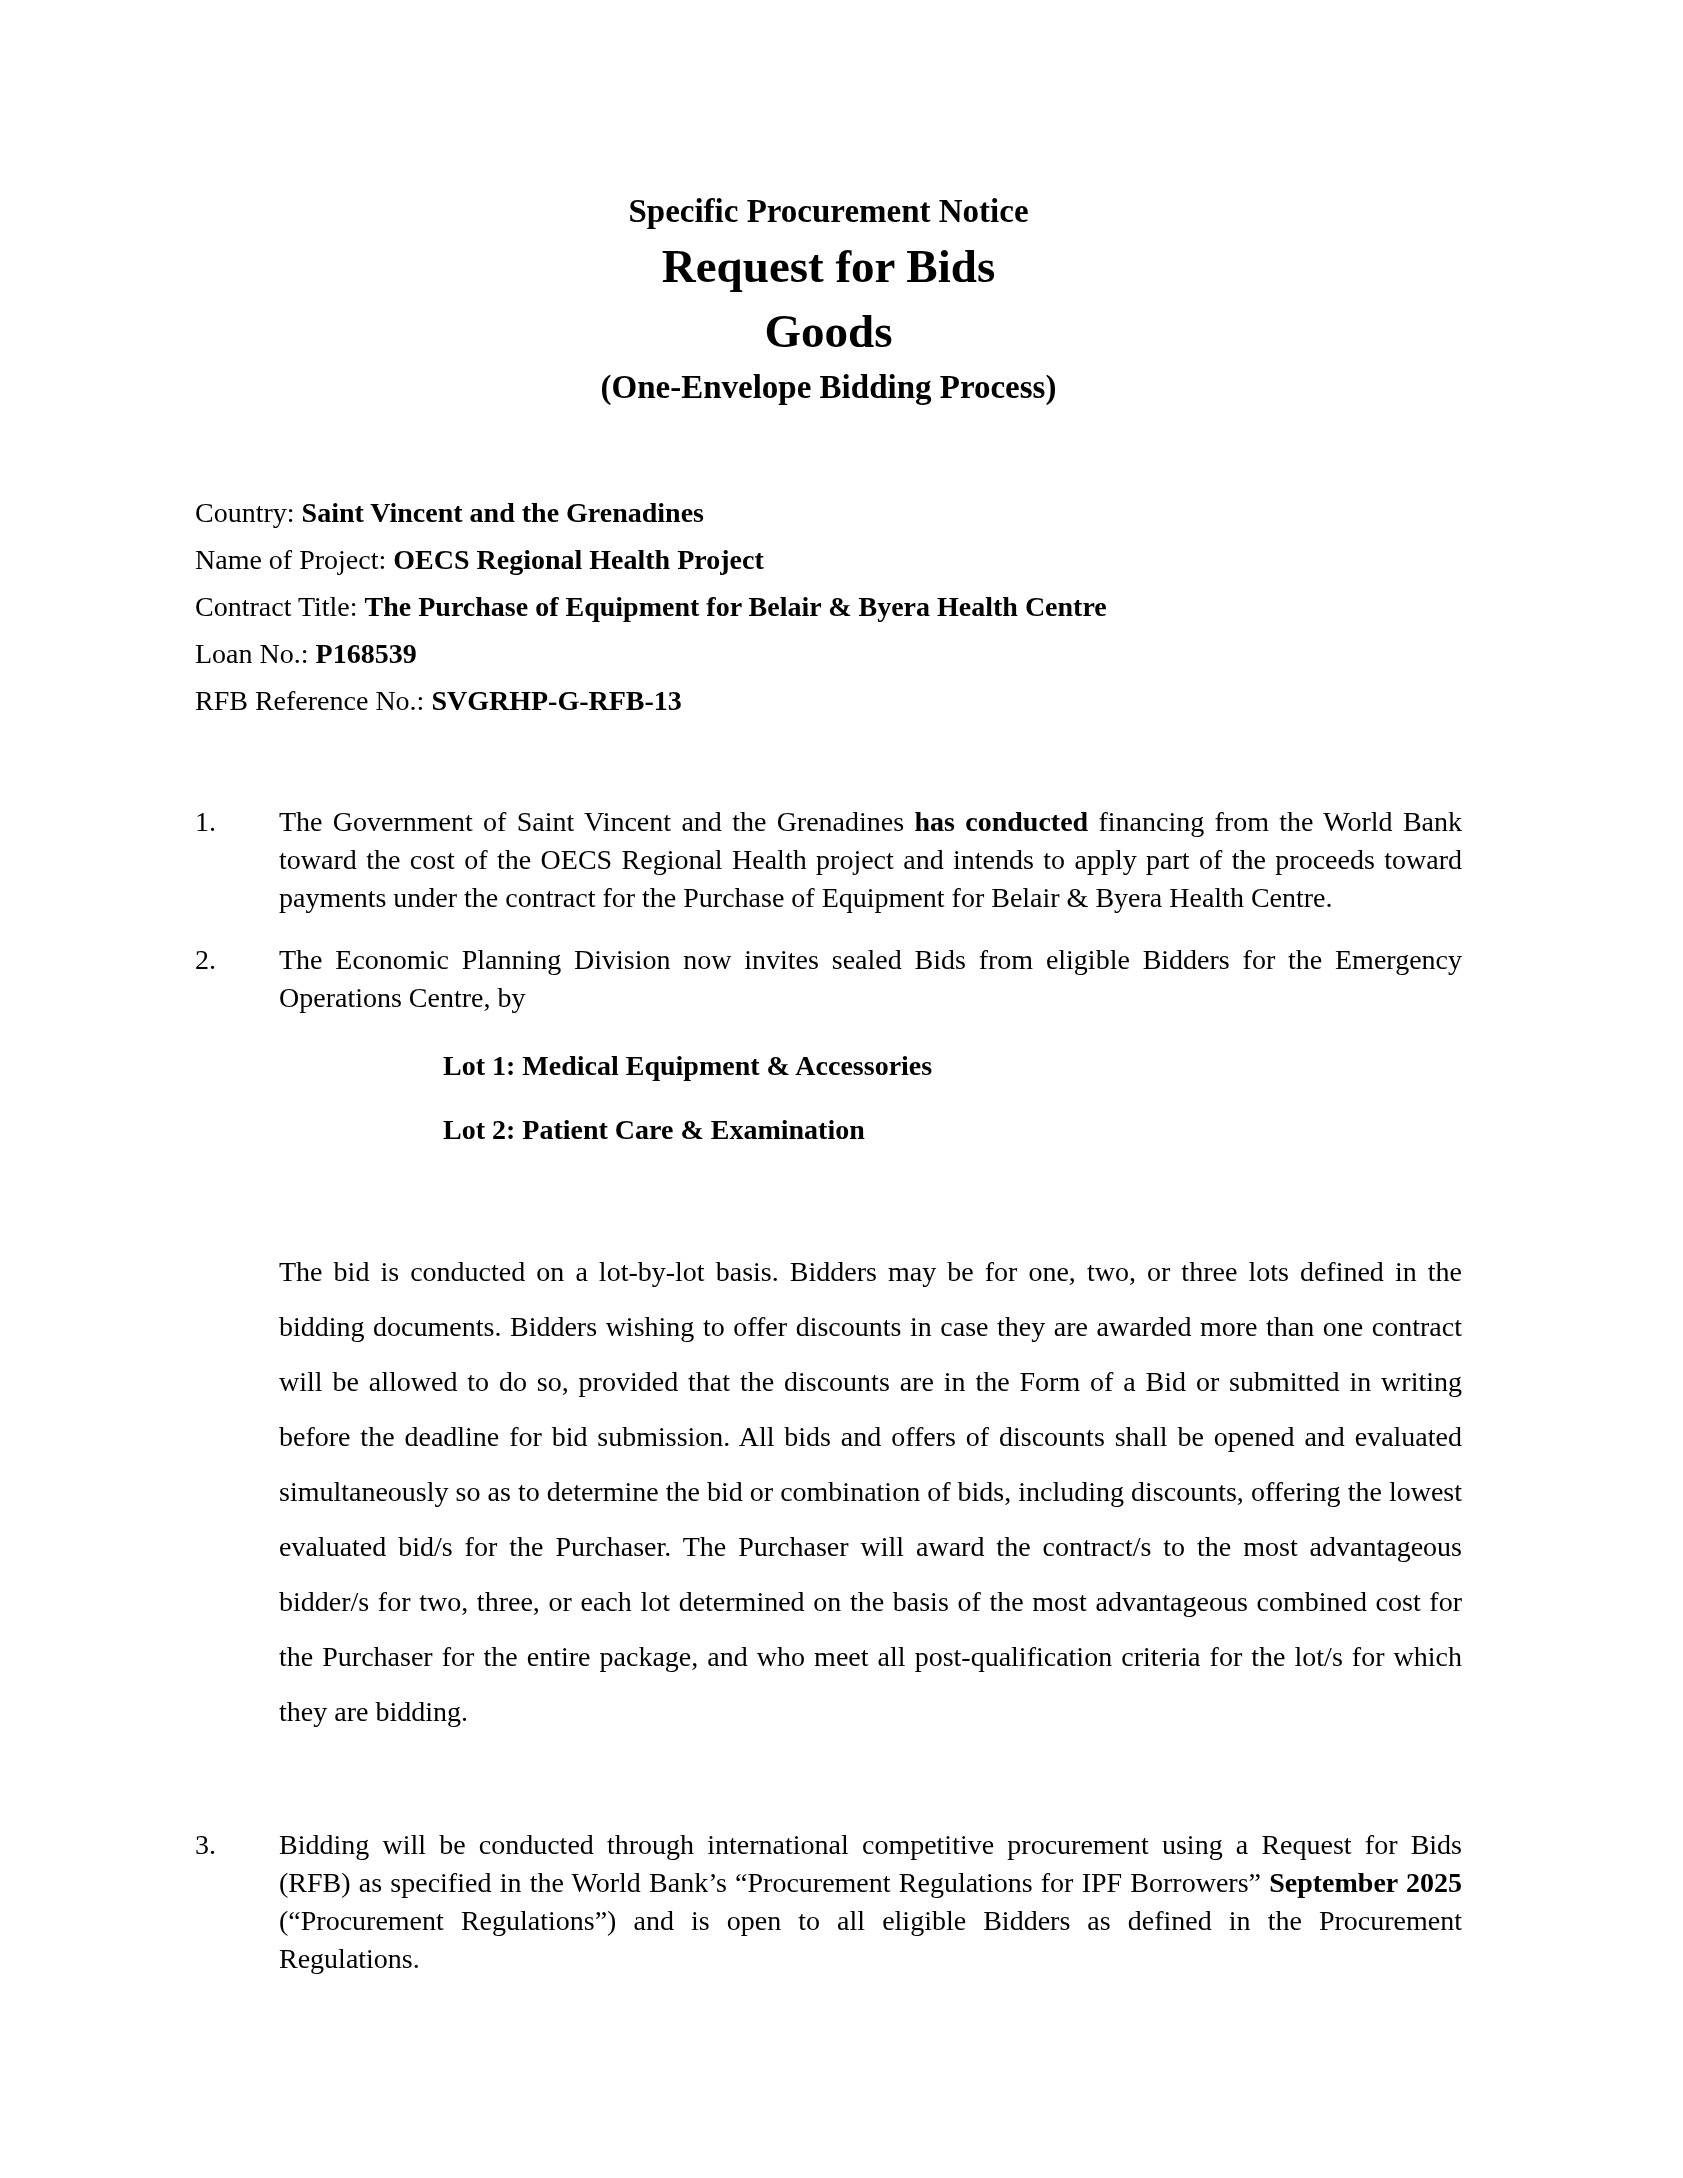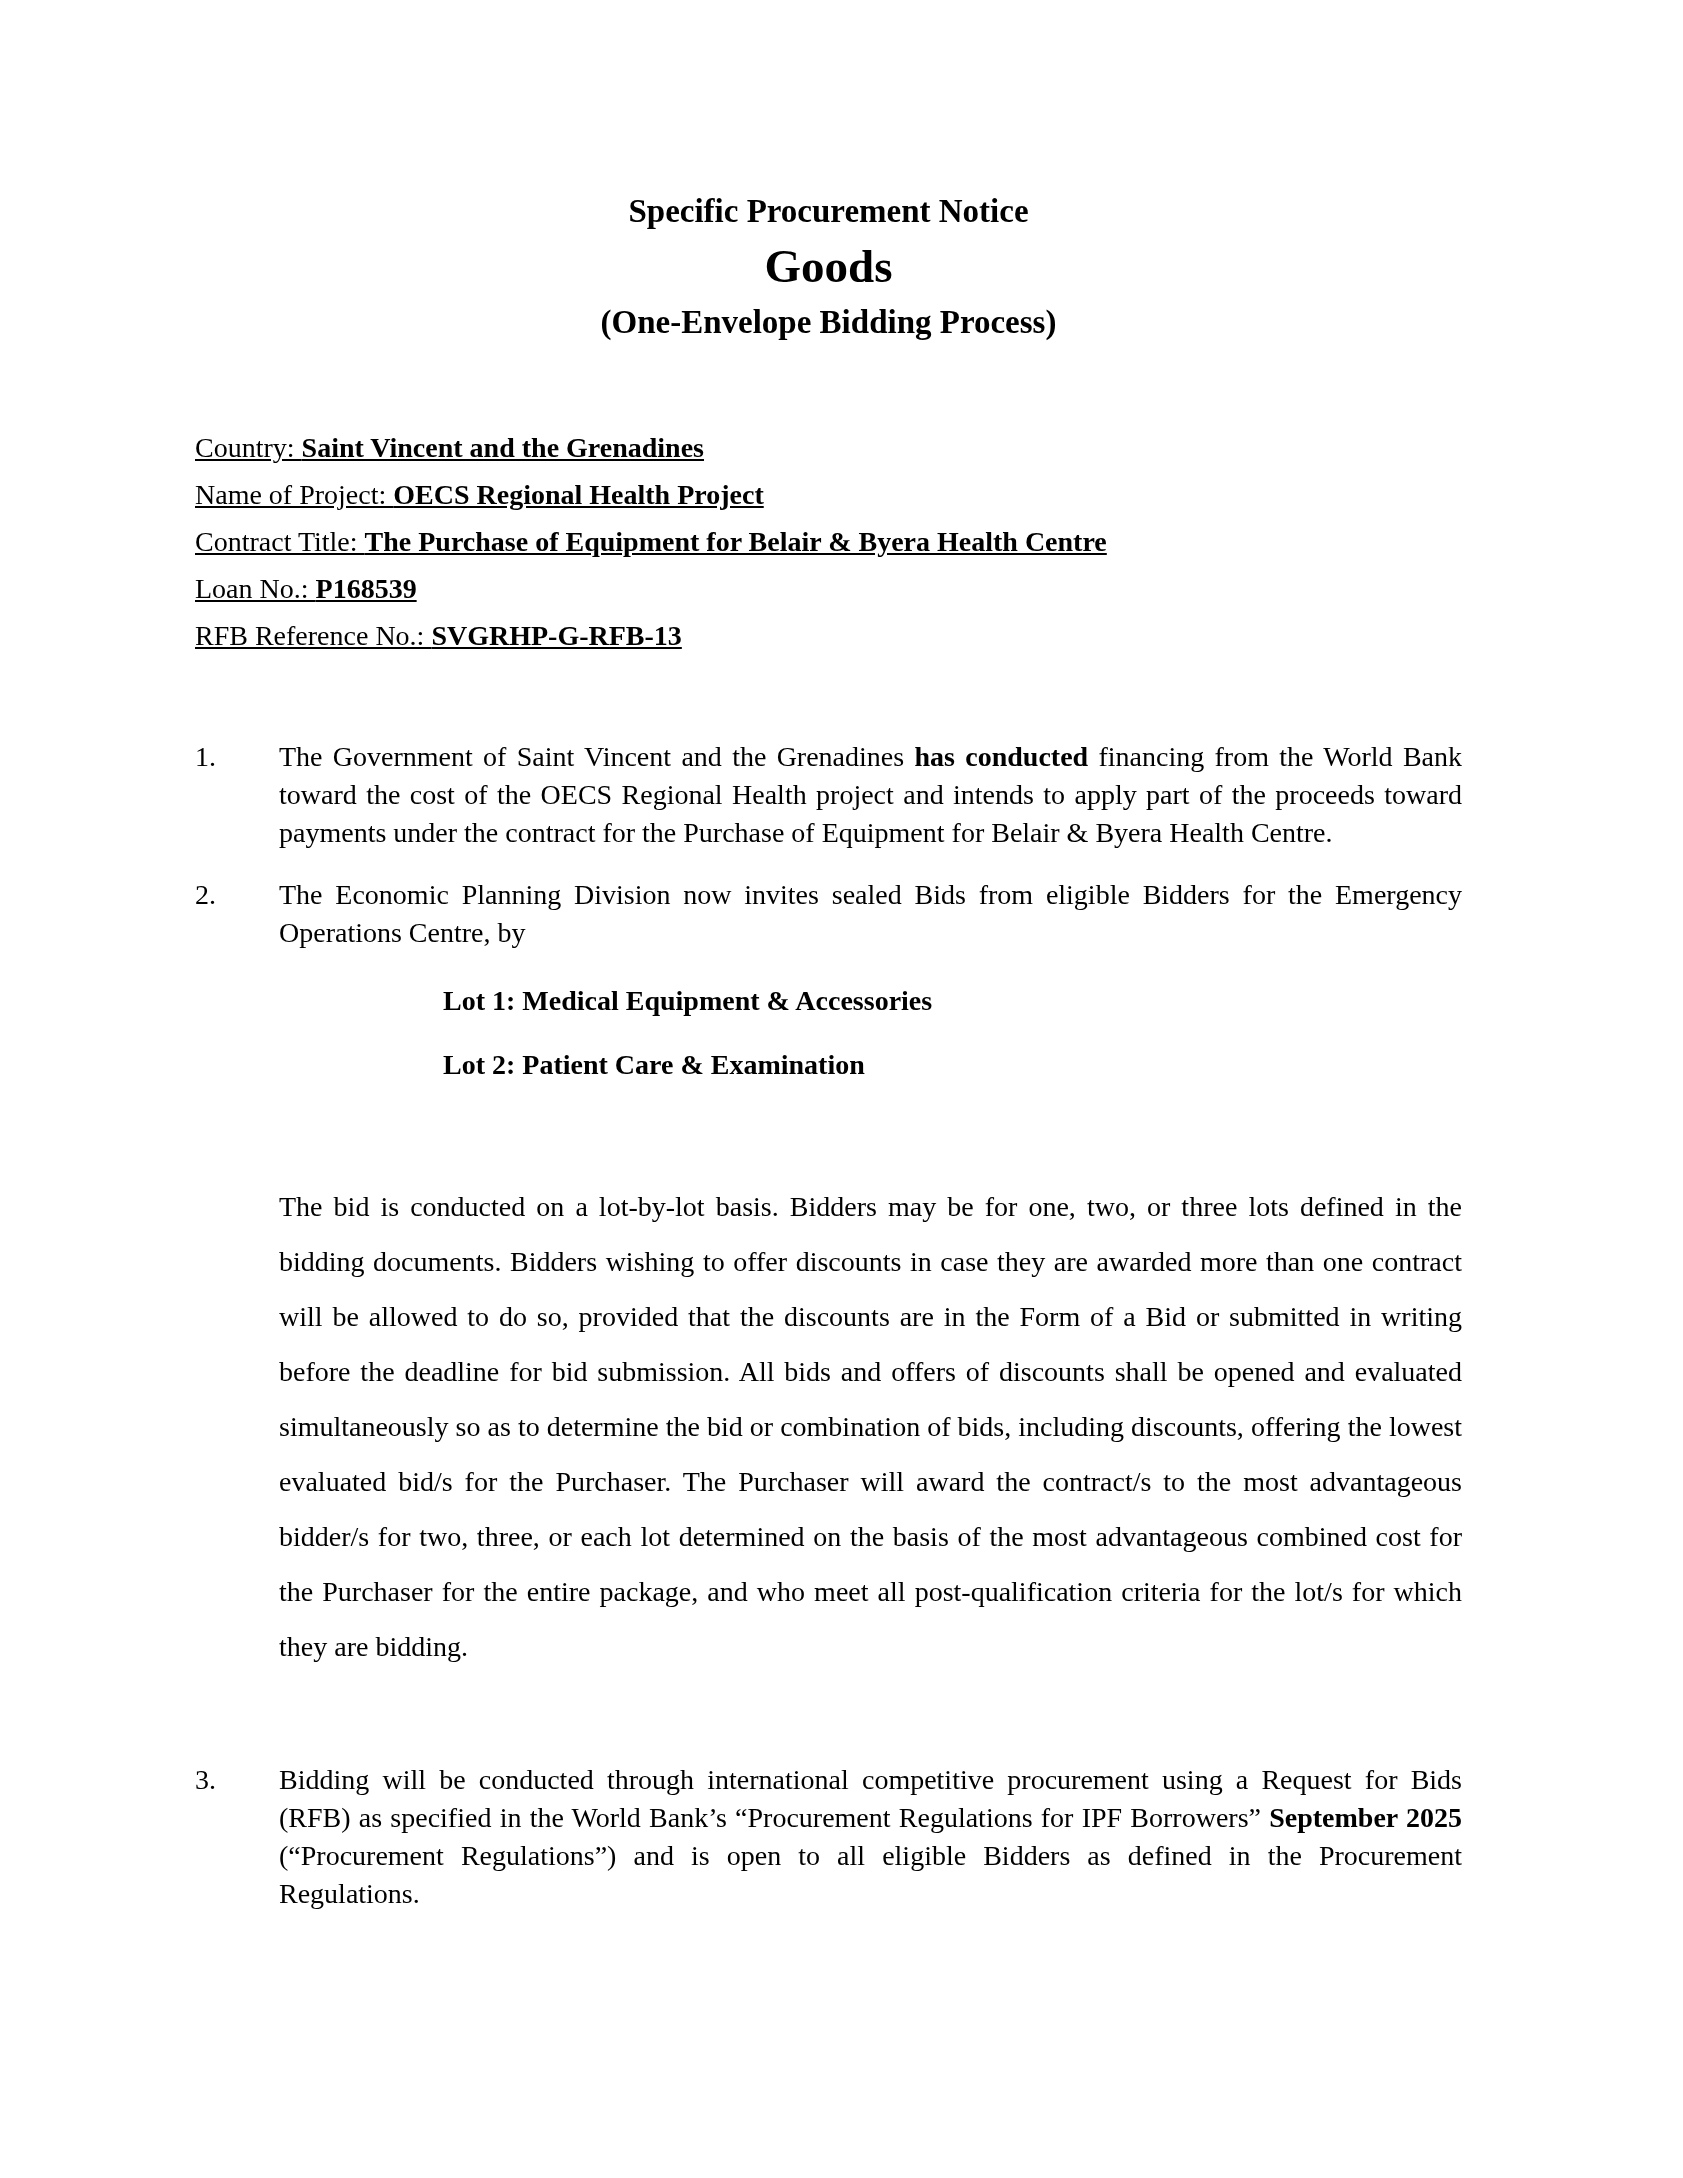--- a/index.html
+++ b/index.html
@@ -33,21 +33,20 @@
     font-size: 47px;
     line-height: 65px;
   }
   .t-process {
     font-weight: bold;
     font-size: 33px;
     line-height: 46px;
   }
   .meta {
     margin-top: 79px;
-    text-decoration: underline;
   }
   .meta p {
     margin: 0;
     font-size: 28px;
     line-height: 47px;
   }
   .meta b {
     font-weight: bold;
   }
   .items {
@@ -90,20 +89,21 @@
     text-align: justify;
   }
 </style>
 </head>
 <body>
 
 <div class="page">
 
   <div class="title-block">
     <div class="t-small">Specific Procurement Notice</div>
+    <div class="t-large">Request for Bids</div>
     <div class="t-large">Goods</div>
     <div class="t-process">(One-Envelope Bidding Process)</div>
   </div>
 
   <div class="meta">
     <p><span>Country: </span><b>Saint Vincent and the Grenadines</b></p>
     <p><span>Name of Project: </span><b>OECS Regional Health Project</b></p>
     <p><span>Contract Title: </span><b>The Purchase of Equipment for Belair &amp; Byera Health Centre</b></p>
     <p><span>Loan No.: </span><b>P168539</b></p>
     <p><span>RFB Reference No.: </span><b>SVGRHP-G-RFB-13</b></p>

